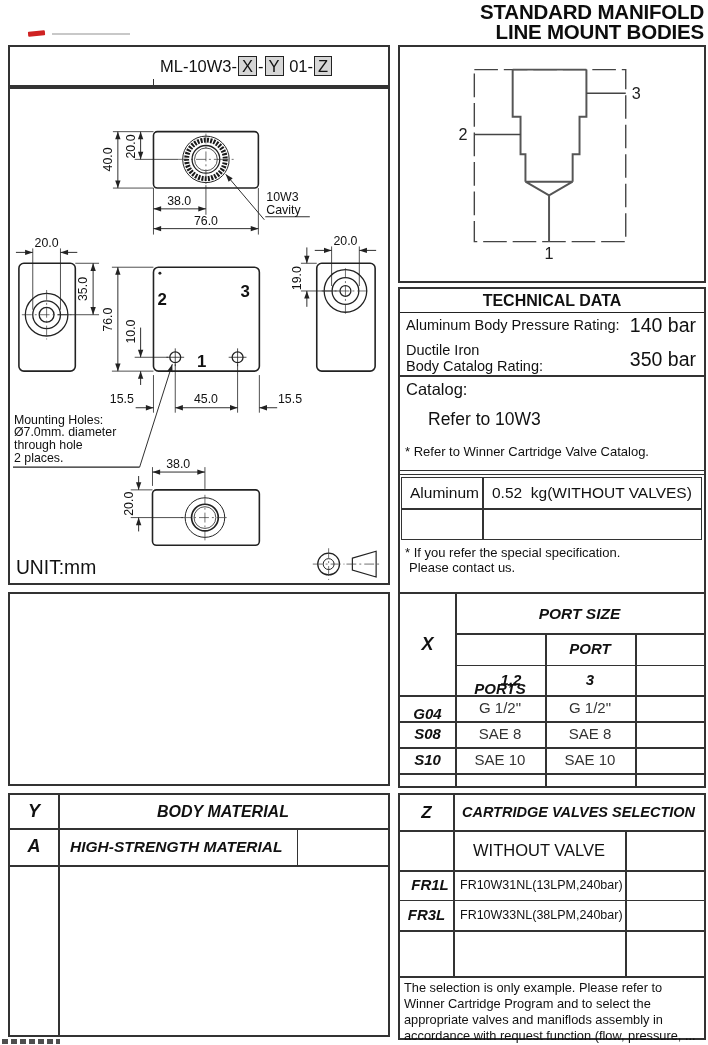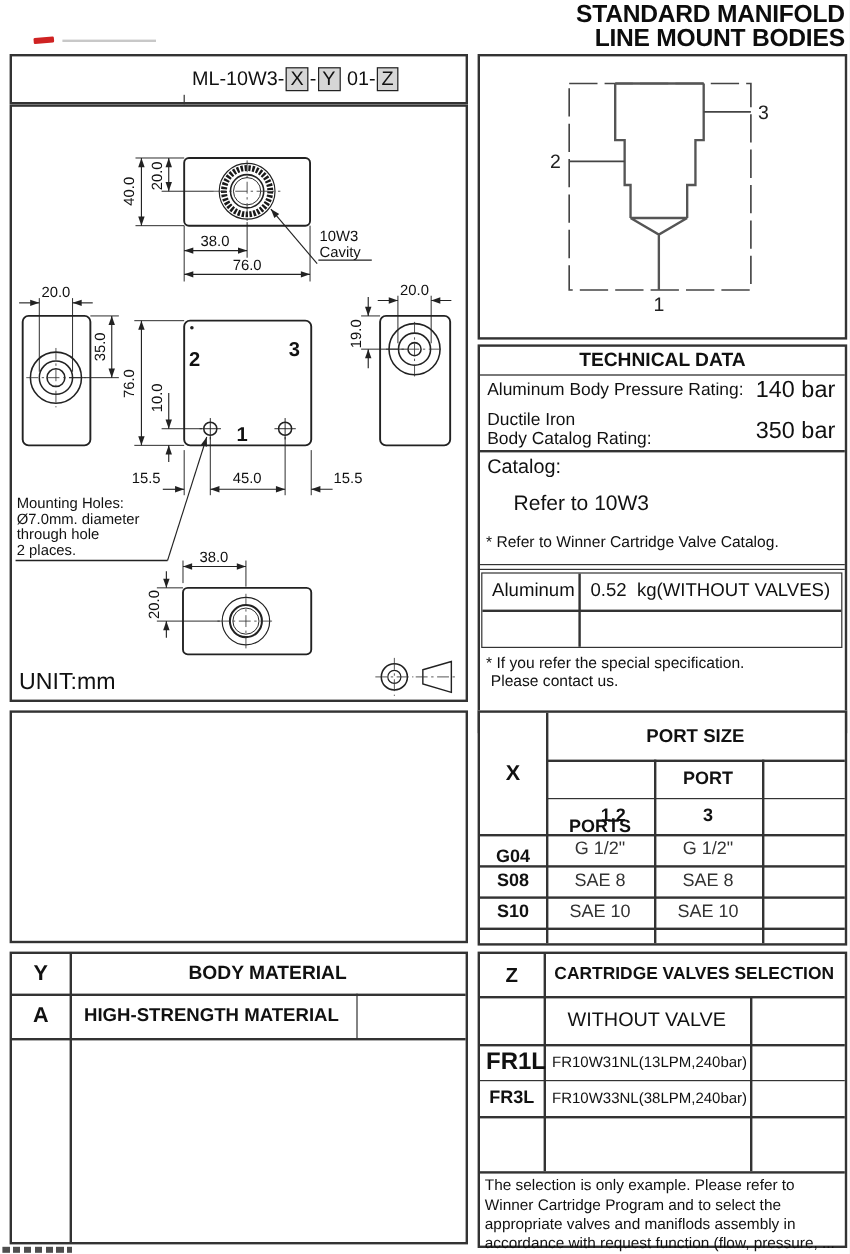--- a/index.html
+++ b/index.html
@@ -6,21 +6,21 @@
   .page{position:relative;width:708px;height:1045px;background:#fff;margin:0 auto;
         font-family:"Liberation Sans","DejaVu Sans",sans-serif;color:#111;overflow:hidden;}
   .box{position:absolute;box-sizing:border-box;border:2px solid #333;background:#fff;}
   .abs{position:absolute;}
   .hl{position:absolute;background:#333;height:1.5px;}
   .vl{position:absolute;background:#333;width:1.5px;}
   .hl.thick{height:2.2px;}
   .hl.thin{height:1px;}
   .cell{position:absolute;white-space:nowrap;}
   .ctr{text-align:center;}
-  .b{font-weight:bold;}
+  .b{font-weight:bold;font-style:italic;}
   
   .doc-title{position:absolute;top:2px;right:4px;text-align:right;font-weight:bold;
              font-size:20.5px;line-height:20px;letter-spacing:-0.2px;color:#0d0d0d;}
   .red-mark{position:absolute;left:28px;top:31px;width:17px;height:4.5px;background:#cf2222;
             transform:rotate(-5deg);border-radius:1px;}
   .gray-streak{position:absolute;left:52px;top:33px;width:78px;height:1.5px;background:#c8c8c8;}
   
   .ordering-label{position:absolute;left:0;top:0;width:144px;height:100%;border-right:1.5px solid #333;
                   font-size:16.5px;line-height:38px;padding-left:8px;box-sizing:border-box;margin-top:32px;}
   .ordering-code{position:absolute;left:150px;top:0;height:100%;display:flex;align-items:center;
@@ -312,21 +312,21 @@
     <div class="vl" style="left:225px;top:35px;height:146px;"></div>
     <div class="hl" style="left:0;width:304px;top:35px;"></div>
     <div class="hl" style="left:0;width:304px;top:75px;"></div>
     <div class="hl thin" style="left:0;width:304px;top:105px;"></div>
     <div class="hl" style="left:0;width:304px;top:135px;"></div>
     <div class="hl" style="left:0;width:304px;top:181px;"></div>
     <div class="cell ctr b" style="left:0;top:0;width:53px;line-height:35px;font-size:17px;">Z</div>
     <div class="cell ctr b" style="left:53px;top:0;width:251px;line-height:35px;font-size:14.5px;">CARTRIDGE VALVES SELECTION</div>
     <div class="cell ctr" style="left:53px;top:35px;width:172px;line-height:40px;font-size:16.5px;">WITHOUT VALVE</div>
     <div>
-      <div class="cell ctr b" style="left:0;top:75px;width:60px;line-height:30px;font-size:20px;">FR1L</div>
+      <div class="cell ctr b" style="left:0;top:75px;width:60px;line-height:30px;font-size:15px;">FR1L</div>
       <div class="cell" style="left:60px;top:75px;line-height:30px;font-size:12.5px;">FR10W31NL(13LPM,240bar)</div>
     </div>
     <div>
       <div class="cell ctr b" style="left:0;top:105px;width:53px;line-height:30px;font-size:15px;">FR3L</div>
       <div class="cell" style="left:60px;top:105px;line-height:30px;font-size:12.5px;text-align:right;">FR10W33NL(38LPM,240bar)</div>
     </div>
     <div class="abs" style="left:4px;top:185px;width:294px;font-size:12.8px;line-height:1.24;white-space:normal;">The selection is only example. Please refer to Winner Cartridge Program and to select the appropriate valves and maniflods assembly in accordance with request function (flow, pressure, ... etc.)</div>
   </div>
 
   <div class="footer-smudge"></div>

